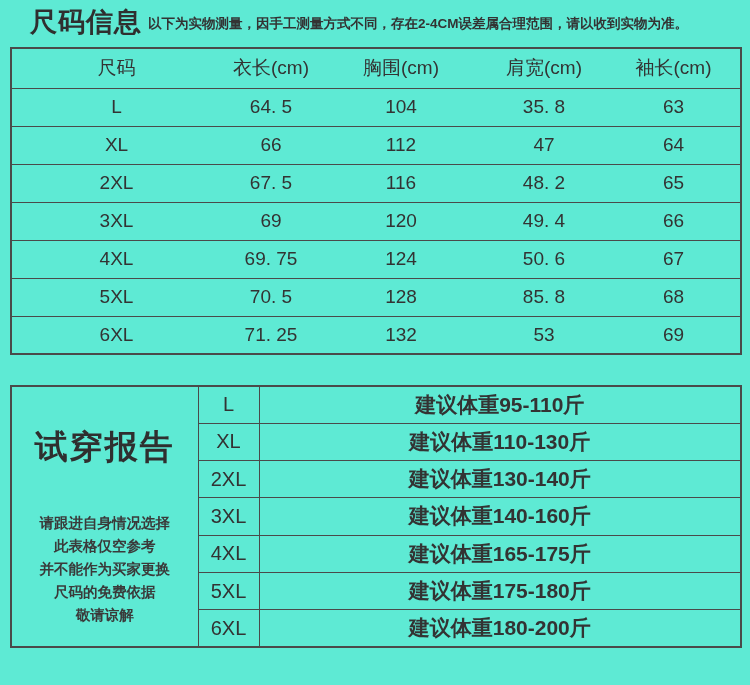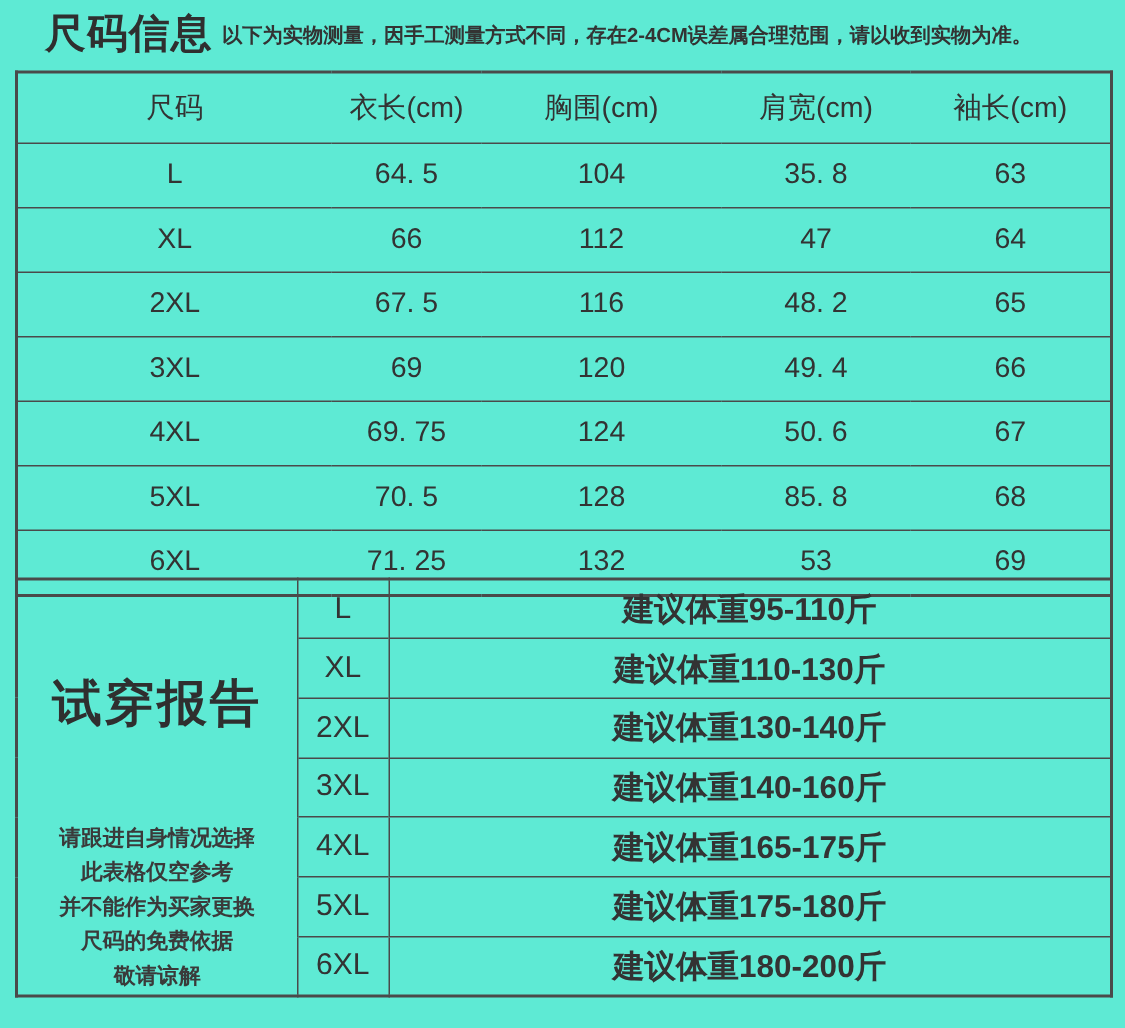--- a/index.html
+++ b/index.html
@@ -11,21 +11,21 @@
   .header{position:absolute;left:0;top:0;width:750px;height:46px;}
   .title{position:absolute;left:30px;top:4px;font-size:27px;font-weight:bold;color:#2f2f2f;letter-spacing:1px;}
   .subtitle{position:absolute;left:148px;top:15px;font-size:13.5px;font-weight:600;color:#333;white-space:nowrap;}
   
   table{border-collapse:collapse;table-layout:fixed;}
   .size-table{
     position:absolute;left:10px;top:47px;width:730px;height:305px;
     border:2px solid #4a4a4a;
   }
   .size-table th,.size-table td{
-    text-align:center;vertical-align:middle;padding:10px;
+    text-align:center;vertical-align:middle;padding:0;
     font-size:19px;font-weight:normal;color:#333;
   }
   .size-table thead tr{height:40px;}
   .size-table tbody tr{height:38px;}
   .size-table tbody tr td{border-top:1px solid #4a4a4a;}
   
   .rec-heading{position:absolute;left:38px;top:354px;font-size:21px;font-weight:bold;color:#3a3a3a;letter-spacing:1px;}
   
   .rec-table{
     position:absolute;left:10px;top:385px;width:730px;height:263px;
@@ -35,23 +35,23 @@
     text-align:center;vertical-align:middle;padding:0;color:#333;
   }
   .rec-table tr{height:37px;}
   .rec-table td.size-cell{
     border-left:1px solid #4a4a4a;border-right:1px solid #4a4a4a;
     font-size:20px;
   }
   .rec-table tr + tr td{border-top:1px solid #4a4a4a;}
   .rec-table td.panel-cell{border-top:none;vertical-align:top;}
   .rec-table td.weight-cell{font-size:21px;font-weight:700;}
-  .panel-inner{display:flex;flex-direction:column;align-items:center;padding-top:60px;}
+  .panel-inner{display:flex;flex-direction:column;align-items:center;padding-top:38px;}
   .panel-title{font-size:33px;font-weight:bold;color:#2f2f2f;letter-spacing:2px;}
-  .panel-notes{margin-top:56px;font-size:14.5px;line-height:23px;color:#3a3a3a;font-weight:600;}
+  .panel-notes{margin-top:42px;font-size:14.5px;line-height:23px;color:#3a3a3a;font-weight:600;}
   
   .footer-note{position:absolute;left:48px;top:658px;font-size:15px;color:#3f3f3f;white-space:nowrap;}
   .footer-note .bullet{color:#e60012;font-size:17px;margin-right:9px;vertical-align:-1px;}
 </style>
 </head>
 <body>
 
 <div class="page">
 
   <div class="header">

